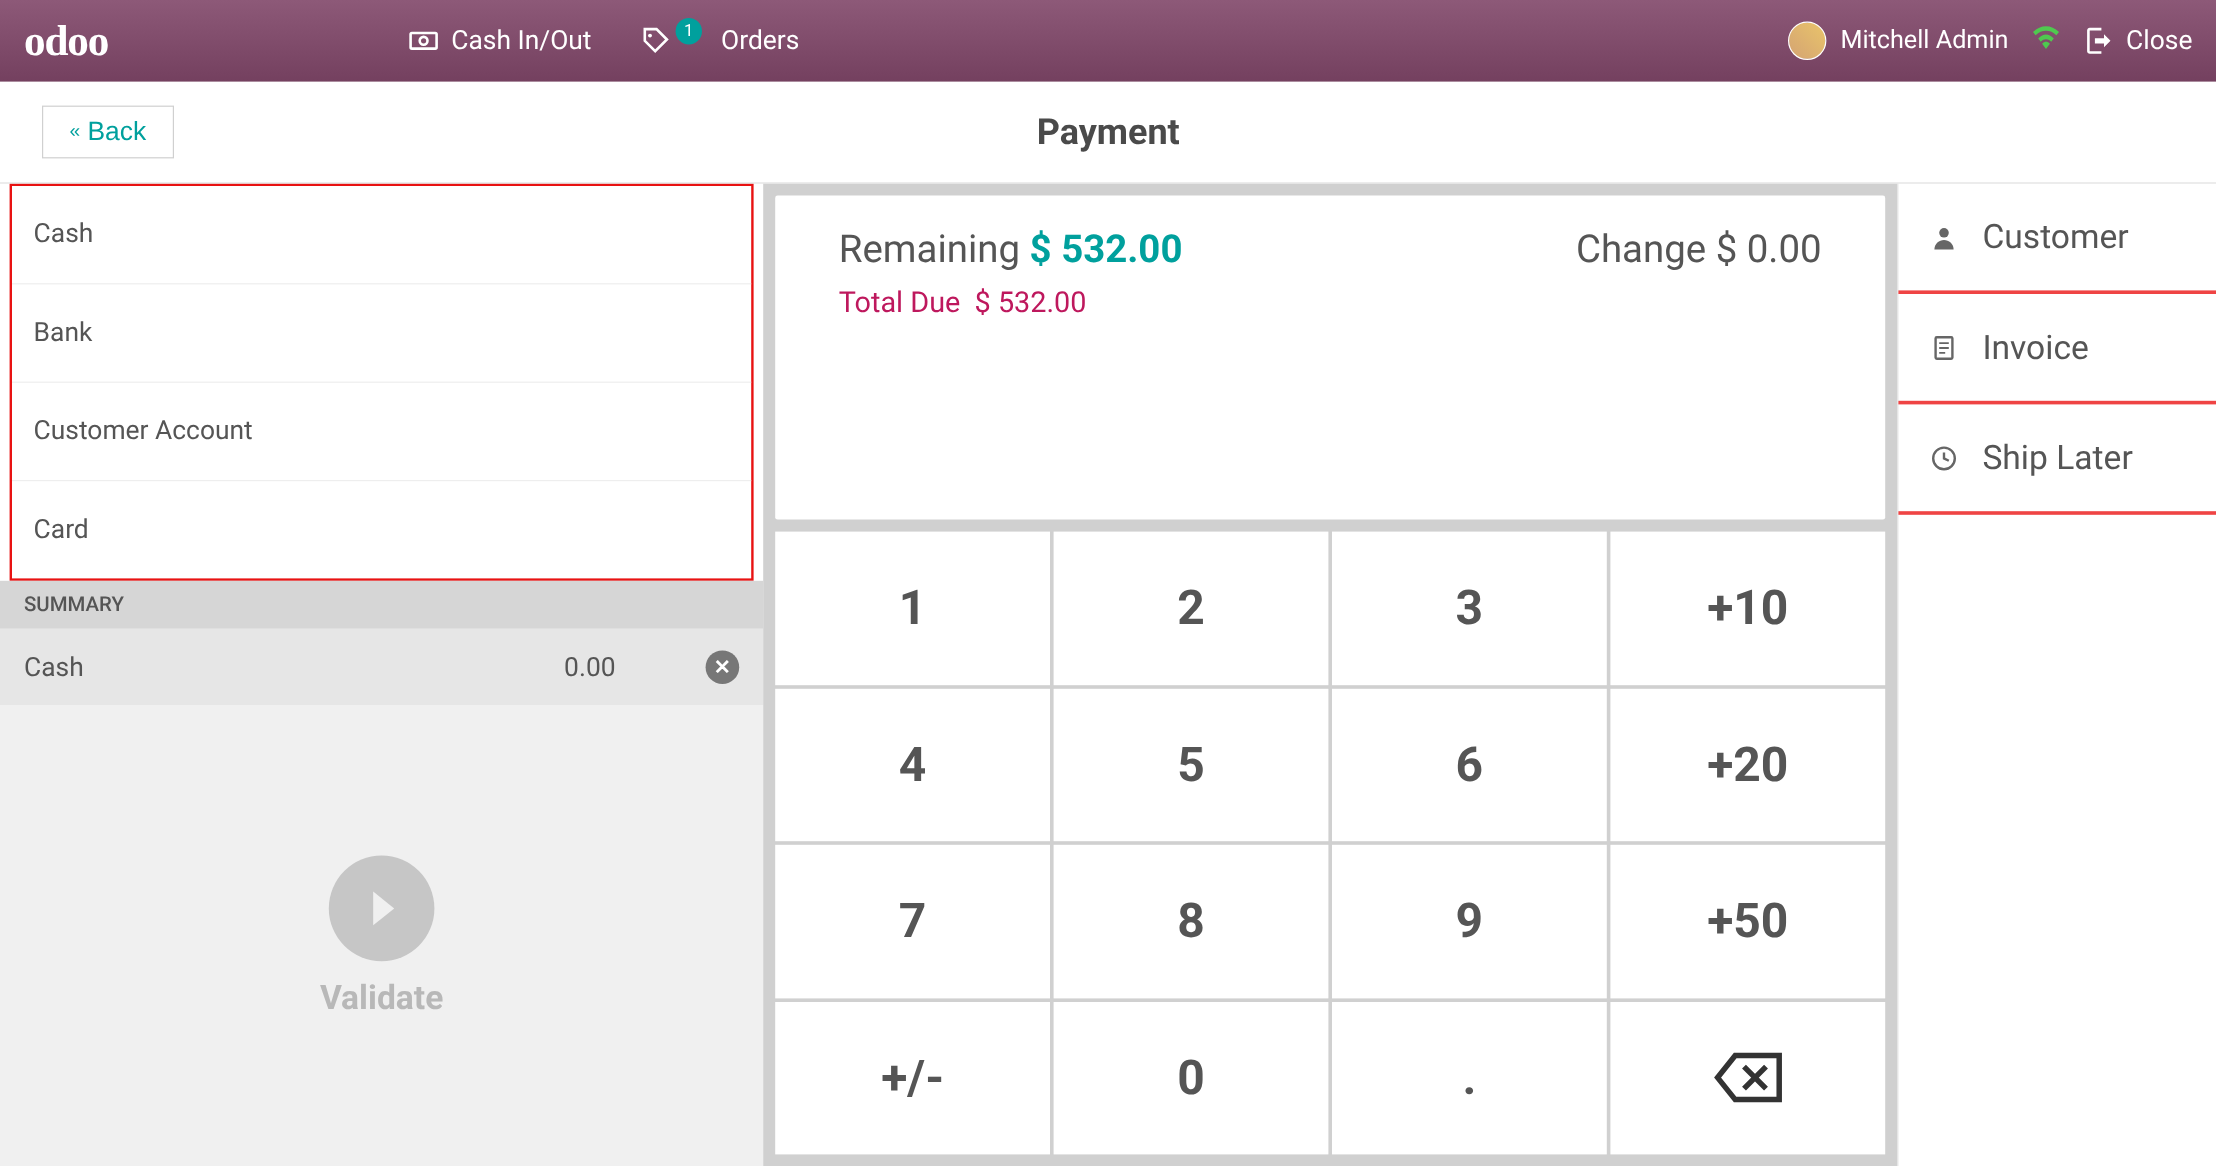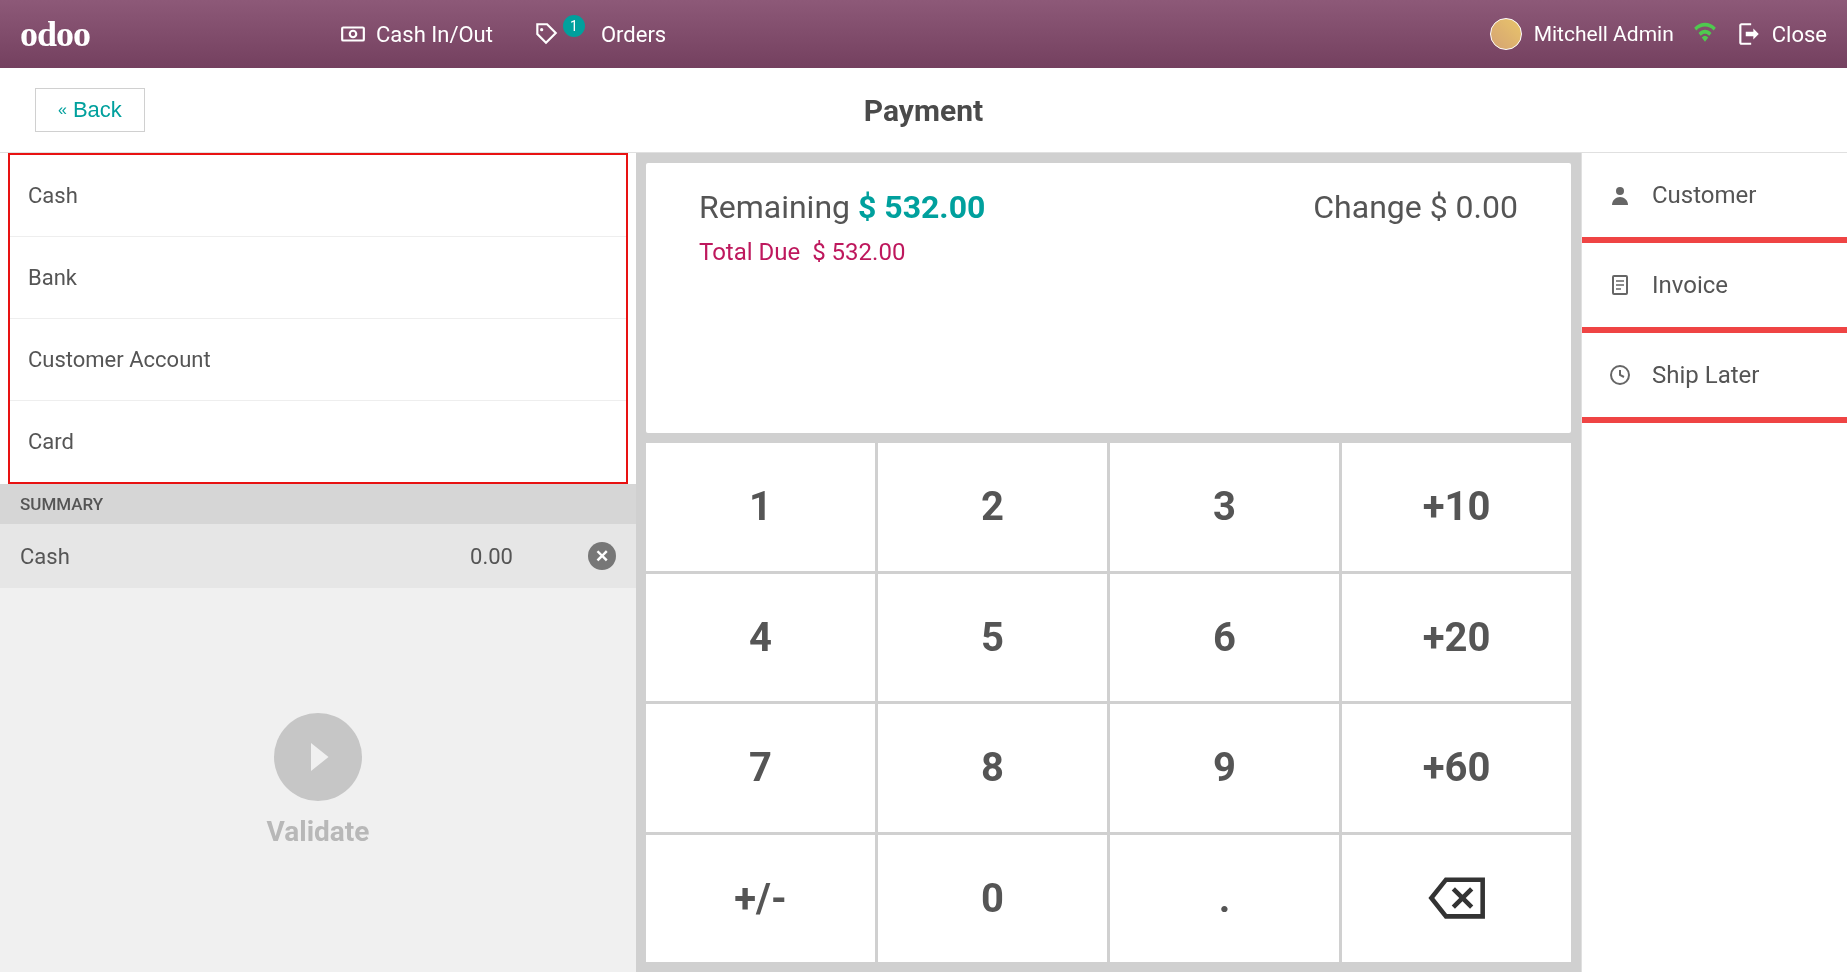--- a/index.html
+++ b/index.html
@@ -72,21 +72,21 @@
 .amount-display { background: white; padding: 25px 53px; height: 270px; border-radius: 2px; }
 .amount-row { display: flex; justify-content: space-between; align-items: baseline; font-size: 32px; color: #555; }
 .remaining-val { color: #00a09d; font-weight: bold; }
 .total-due { font-size: 24px; color: #be185d; margin-top: 12px; }
 
 .numpad { display: grid; grid-template-columns: repeat(4, 1fr); gap: 3px; flex: 1; }
 .numpad-btn { background: white; display: flex; align-items: center; justify-content: center; font-size: 40px; font-weight: bold; color: #555; cursor: pointer; }
 .numpad-btn svg { width: 60px; height: 44px; }
 
 .right-panel { flex: 1; border-left: 1px solid #e0e0e0; }
-.action-item { padding: 28px 26px; border-bottom: 6px solid #ef4444; display: flex; align-items: center; gap: 20px; font-size: 24px; color: #555; cursor: pointer; }
+.action-item { padding: 28px 26px; border-bottom: 3px solid #ef4444; display: flex; align-items: center; gap: 20px; font-size: 28px; color: #555; cursor: pointer; }
 .action-item svg { width: 24px; height: 24px; fill: #666; }
 </style>
 </head>
 <body>
 
 <div class="top-nav">
   <div class="logo">odoo</div>
   <div class="nav-item">
     <svg viewBox="0 0 24 24">
         <rect x="2" y="6" width="20" height="12" rx="1" fill="none" stroke="white" stroke-width="2"></rect>
@@ -175,21 +175,21 @@
       <div class="numpad-btn">2</div>
       <div class="numpad-btn">3</div>
       <div class="numpad-btn">+10</div>
       <div class="numpad-btn">4</div>
       <div class="numpad-btn">5</div>
       <div class="numpad-btn">6</div>
       <div class="numpad-btn">+20</div>
       <div class="numpad-btn">7</div>
       <div class="numpad-btn">8</div>
       <div class="numpad-btn">9</div>
-      <div class="numpad-btn">+60</div>
+      <div class="numpad-btn">+50</div>
       <div class="numpad-btn">+/-</div>
       <div class="numpad-btn">0</div>
       <div class="numpad-btn">.</div>
       <div class="numpad-btn">
         <svg viewBox="0 0 32 24">
             <path d="M10 2h20v20H10L2 12 10 2z" fill="none" stroke="#333" stroke-width="2.5"></path>
             <path d="M14 7l10 10M24 7L14 17" stroke="#333" stroke-width="2.5"></path>
           </svg>
       </div>
     </div>

